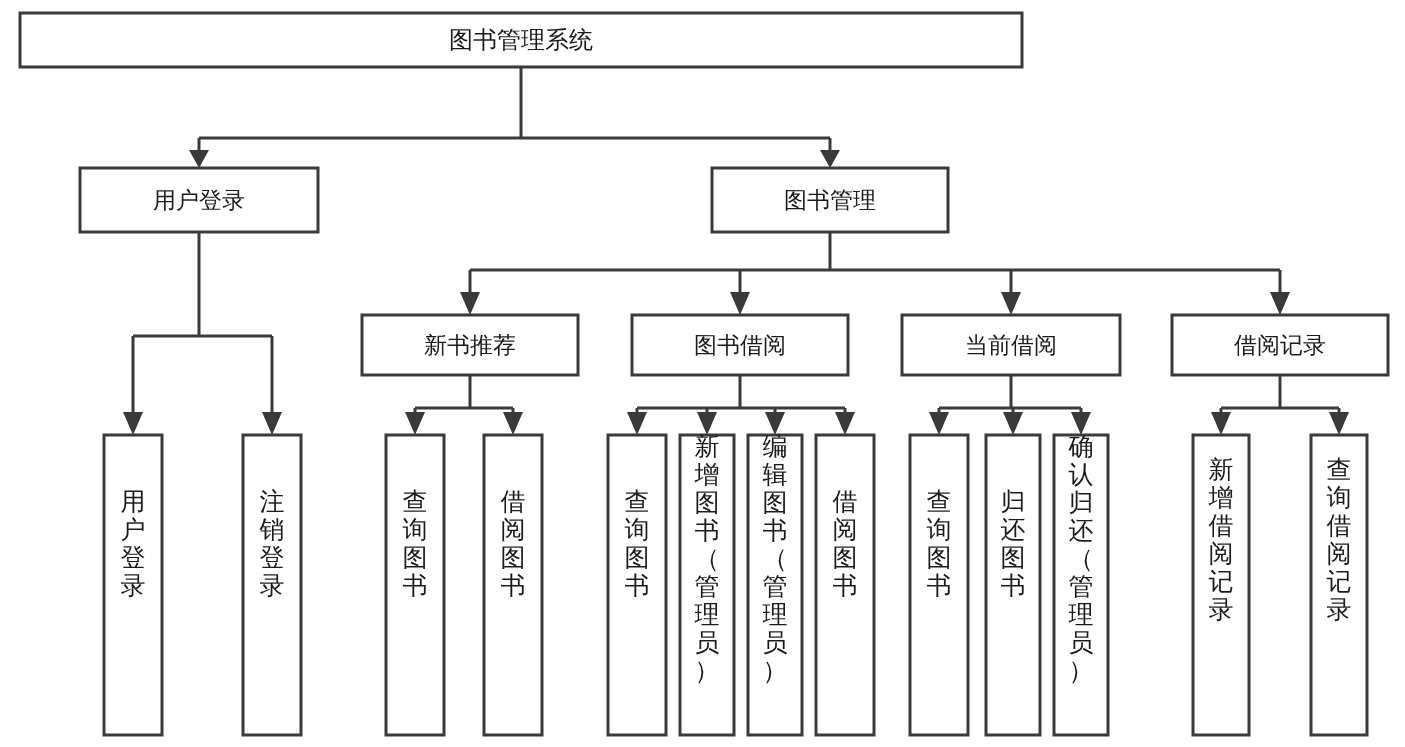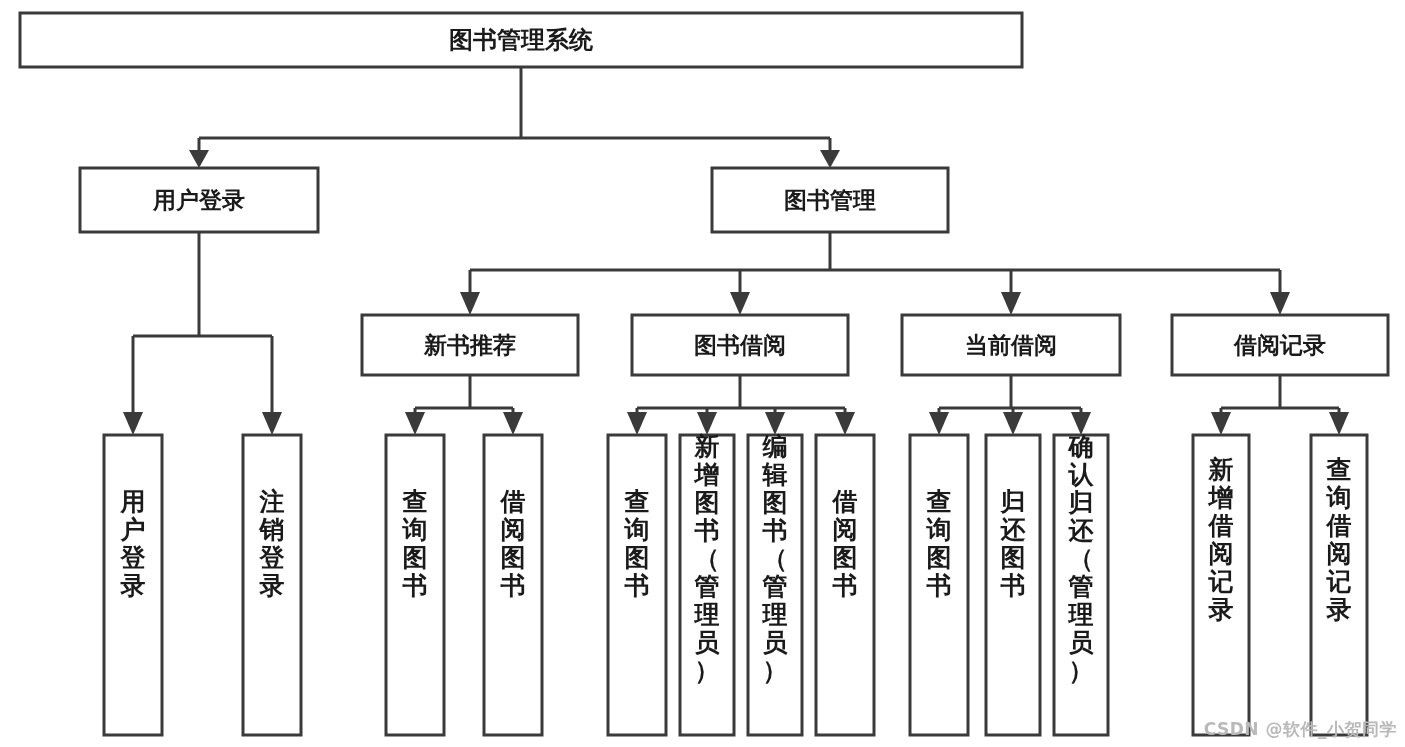--- a/index.html
+++ b/index.html
@@ -13,21 +13,20 @@
     font-family: "Liberation Sans", sans-serif;
     overflow: hidden;
     position: relative;
   }
   #diagram-root {
     position: absolute;
     left: 0;
     top: 0;
     width: 1405px;
     height: 747px;
-    font-weight: bold;
   }
   svg#tree-svg {
     display: block;
     width: 1405px;
     height: 747px;
   }
   .node-box {
     fill: #ffffff;
     stroke: #3a3a3a;
     stroke-width: 3;
@@ -238,14 +237,13 @@
       <text class="vert-label"><tspan x="1221" y="478">新</tspan><tspan x="1221" y="506">增</tspan><tspan x="1221" y="534">借</tspan><tspan x="1221" y="562">阅</tspan><tspan x="1221" y="590">记</tspan><tspan x="1221" y="618">录</tspan></text>
     </g>
 
     <g>
       <rect class="node-box" x="1311" y="435" width="56" height="300"></rect>
       <text class="vert-label"><tspan x="1339" y="478">查</tspan><tspan x="1339" y="506">询</tspan><tspan x="1339" y="534">借</tspan><tspan x="1339" y="562">阅</tspan><tspan x="1339" y="590">记</tspan><tspan x="1339" y="618">录</tspan></text>
     </g>
 
   </svg>
 
-  <div class="watermark">CSDN @软件_小贺同学</div>
 </div>
 
 </body></html>

